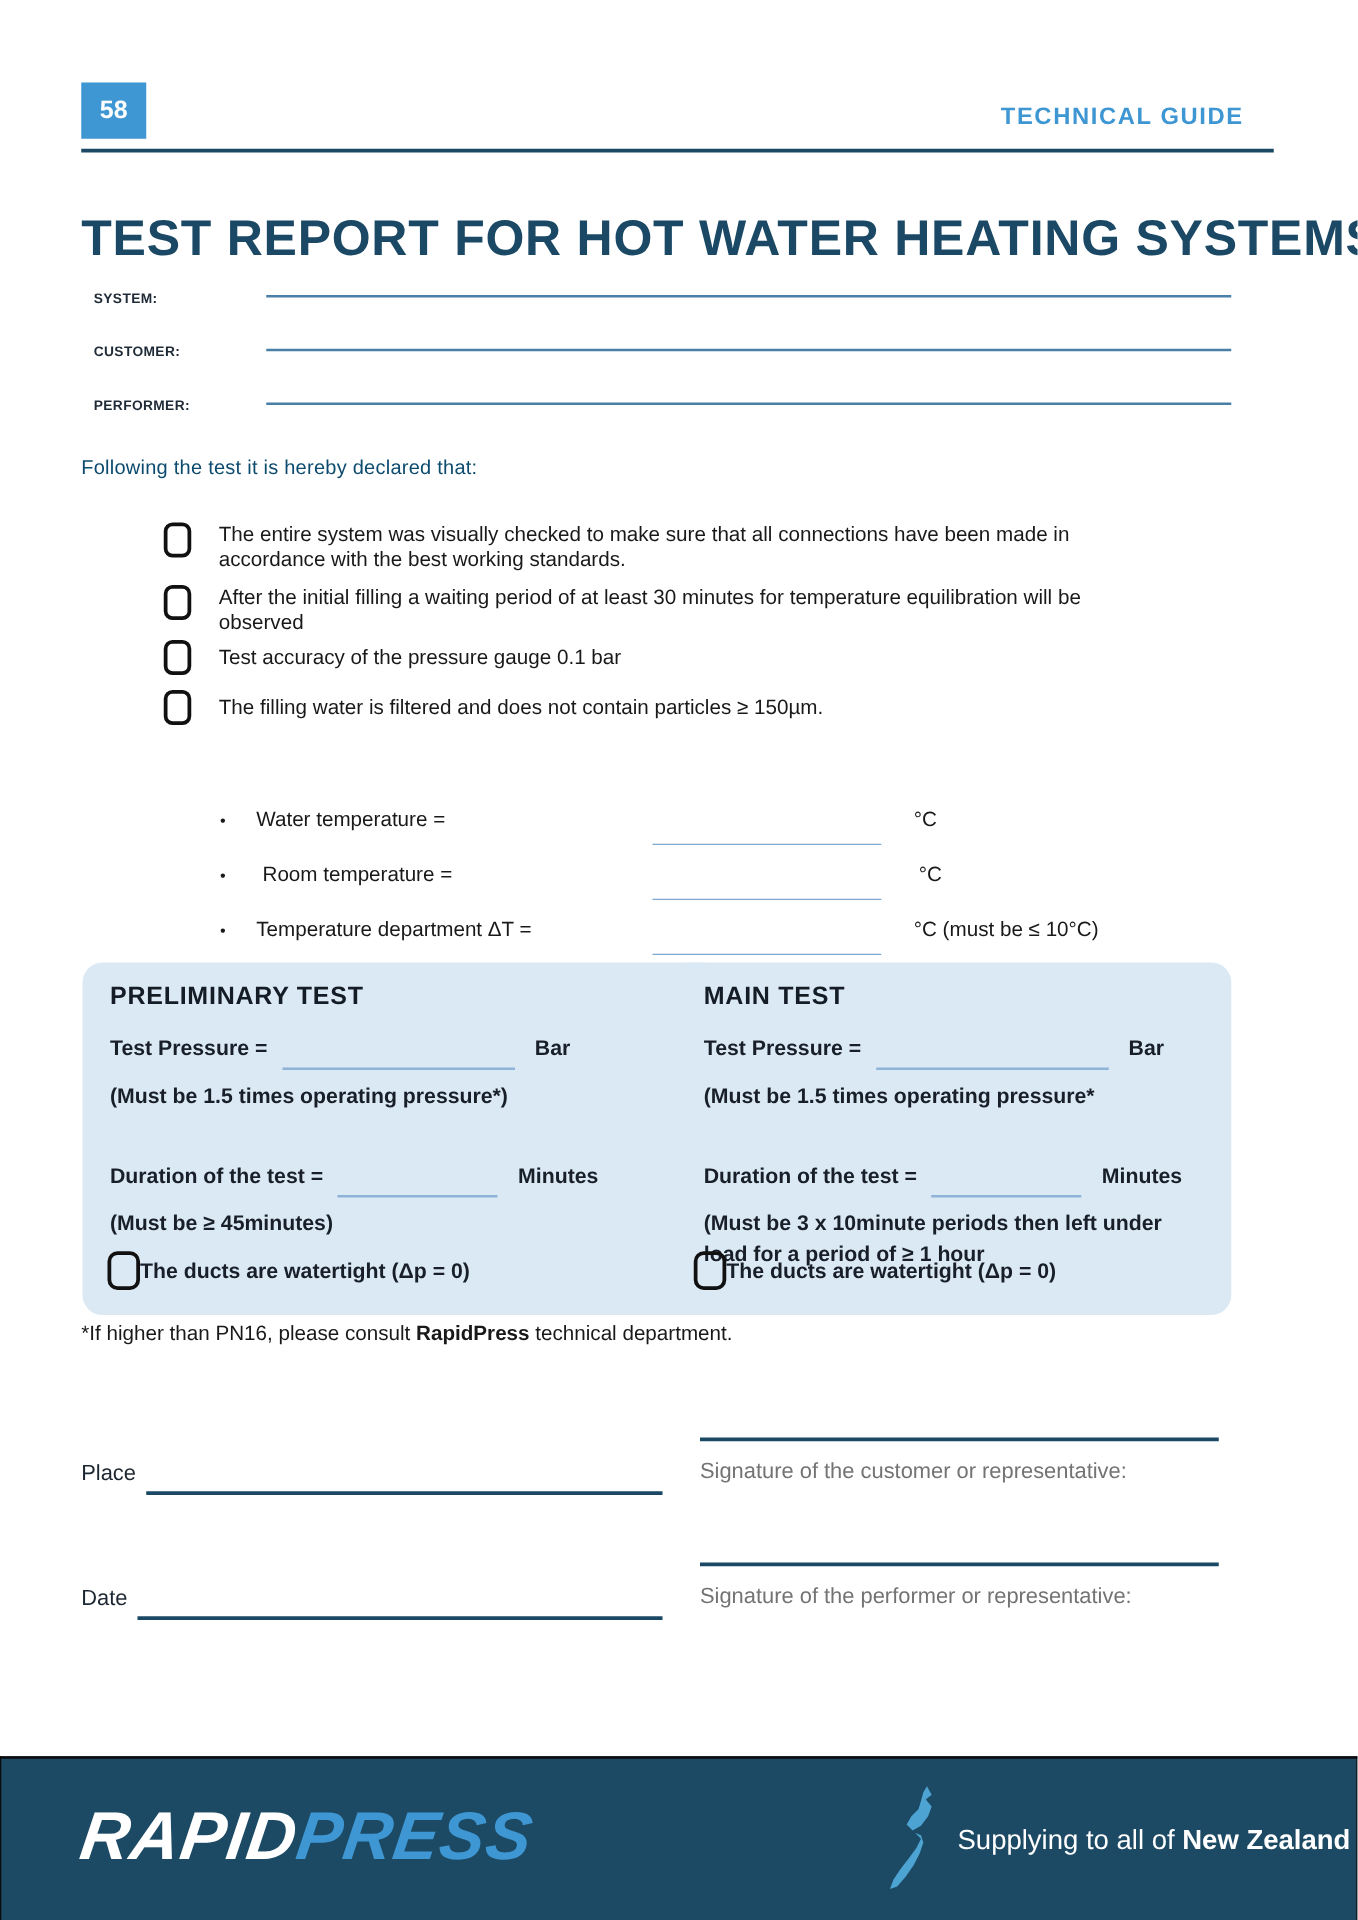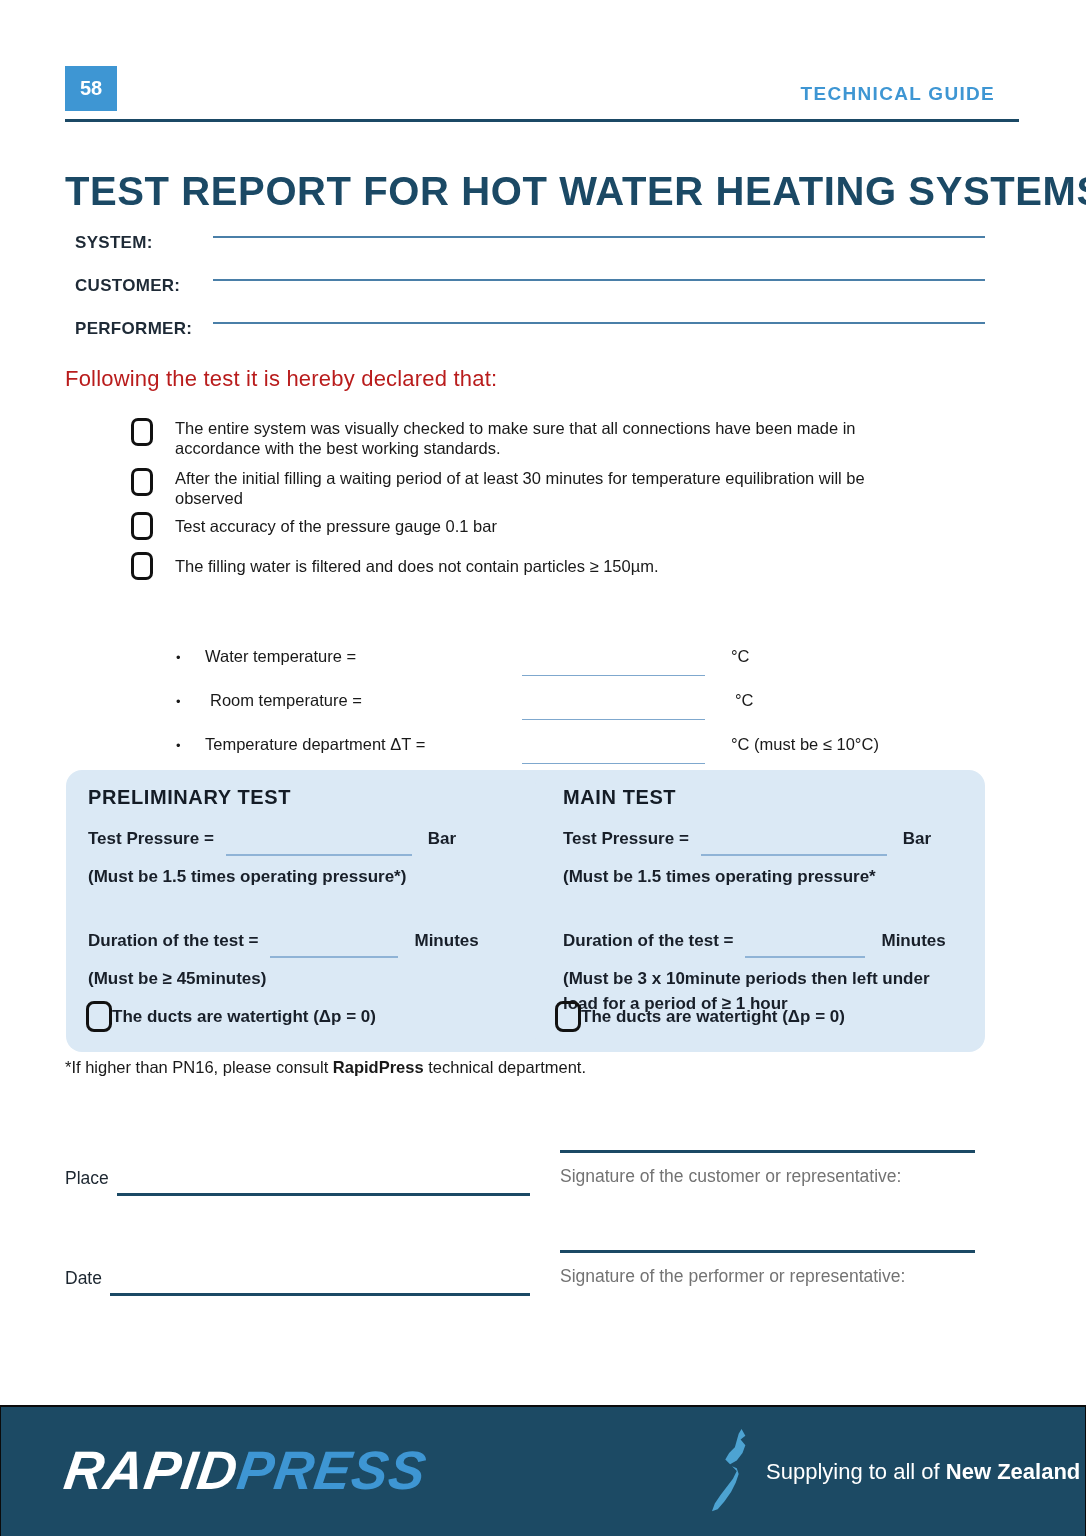--- a/index.html
+++ b/index.html
@@ -22,24 +22,24 @@
     color:#3E96D3; font-weight:bold; font-size:19px; letter-spacing:1.3px;
   }
   .hdr-rule { top:119px; left:65px; width:954px; height:3px; background:#1B4965; }
 
   .doc-title {
     top:169px; left:65px; font-size:40px; font-weight:800;
     color:#1B4965; letter-spacing:0.6px; white-space:nowrap;
   }
 
   
-  .f-label { left:75px; font-size:17px; font-weight:700; color:#1e2a36; letter-spacing:0.3px; }
+  .f-label { left:75px; font-size:11px; font-weight:700; color:#1e2a36; letter-spacing:0.3px; }
   .f-line  { left:213px; width:772px; height:0; border-bottom:2px solid #4A7FA8; }
 
-  .intro { left:65px; top:366px; font-size:22px; color:#b91c1c; letter-spacing:0.2px; }
+  .intro { left:65px; top:366px; font-size:16px; color:#0c4a6e; letter-spacing:0.2px; }
 
   
   .chk-row { left:131px; width:820px; display:flex; gap:22px; align-items:flex-start; }
   .chk-row.vcenter { align-items:center; }
   .cbox {
     width:22px; height:28px; border:3px solid #111; border-radius:7px;
     flex:none; background:#fff;
   }
   .chk-text { font-size:16.5px; line-height:20px; color:#191919; width:748px; }
 

